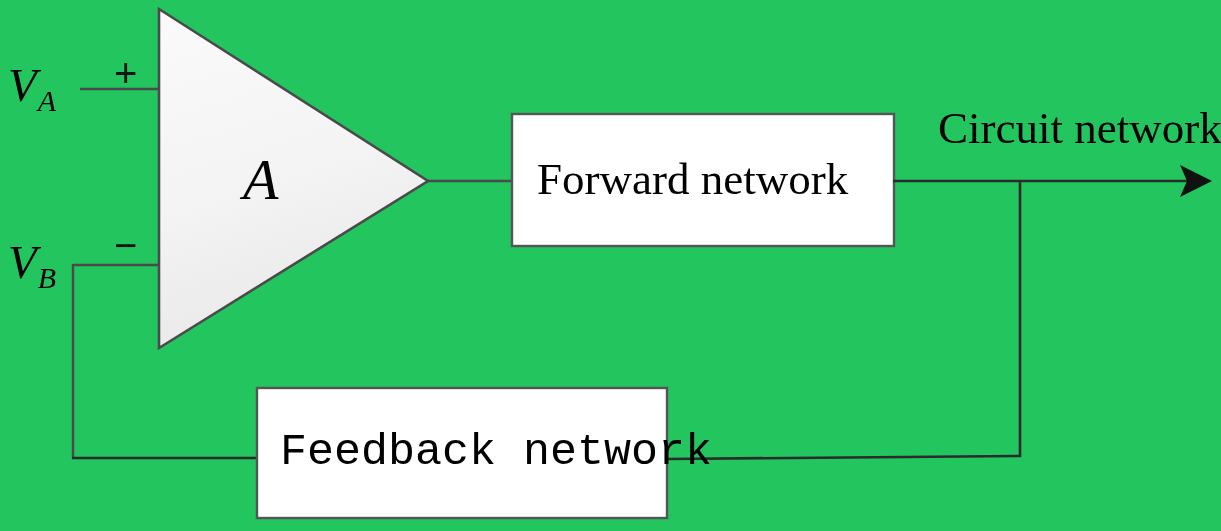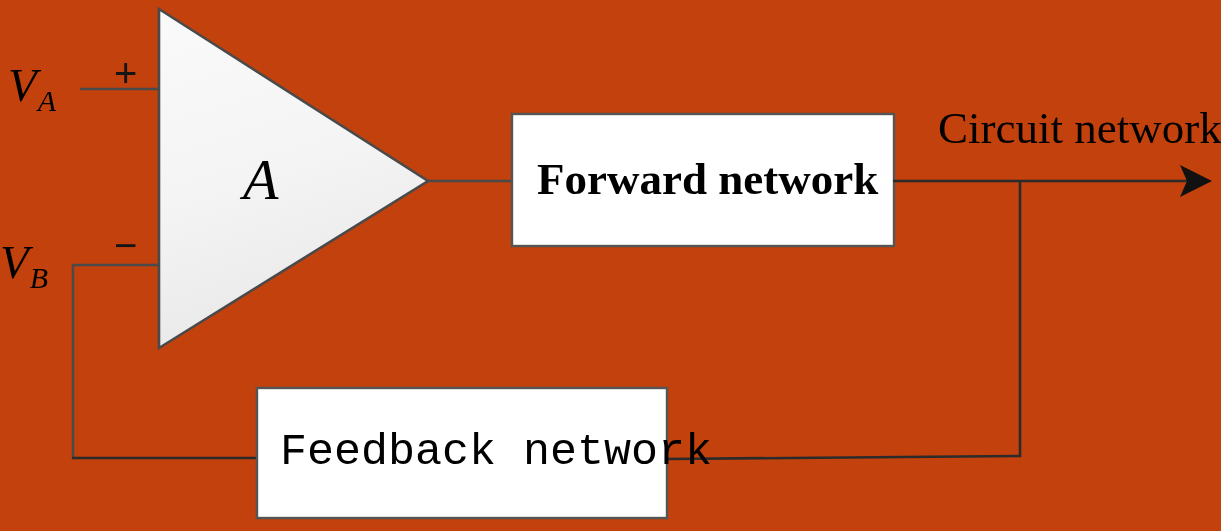--- a/index.html
+++ b/index.html
@@ -8,21 +8,21 @@
     padding: 0;
     background: #ffffff;
   }
   body {
     font-family: "Liberation Serif", "DejaVu Serif", serif;
   }
   #canvas {
     position: relative;
     width: 1221px;
     height: 531px;
-    background: #c2410c;
+    background: #22c55e;
     overflow: hidden;
   }
   #diagram-svg {
     position: absolute;
     left: 0;
     top: 0;
     width: 1221px;
     height: 531px;
   }
   .wire {
@@ -122,29 +122,29 @@
 
     <rect class="box-outline" x="257" y="388" width="410" height="130"></rect>
 
     <line class="wire-dark" x1="1021" y1="456" x2="666" y2="459"></line>
   </svg>
 
   <div class="label label-v" style="left:8px; top:62px;">
     <span>V</span><span class="sub">A</span>
   </div>
 
-  <div class="label label-v" style="left:0; top:239px;">
+  <div class="label label-v" style="left:8px; top:239px;">
     <span>V</span><span class="sub">B</span>
   </div>
 
   <div class="sign sign-plus" style="left:114px; top:53px;">+</div>
 
   <div class="sign sign-minus" style="left:114px; top:225px;">−</div>
 
   <div class="label label-amp" style="left:243px; top:151px;">A</div>
 
-  <div class="label label-box" style="left:537px; top:157px;font-weight:bold;">Forward network</div>
+  <div class="label label-box" style="left:537px; top:157px;">Forward network</div>
 
   <div class="label label-box" style="left:280px; top:430px;font-family:Liberation Mono, monospace;">Feedback network</div>
 
   <div class="label label-out" style="left:938px; top:106px;">Circuit network</div>
 
 </div>
 
 </body></html>

